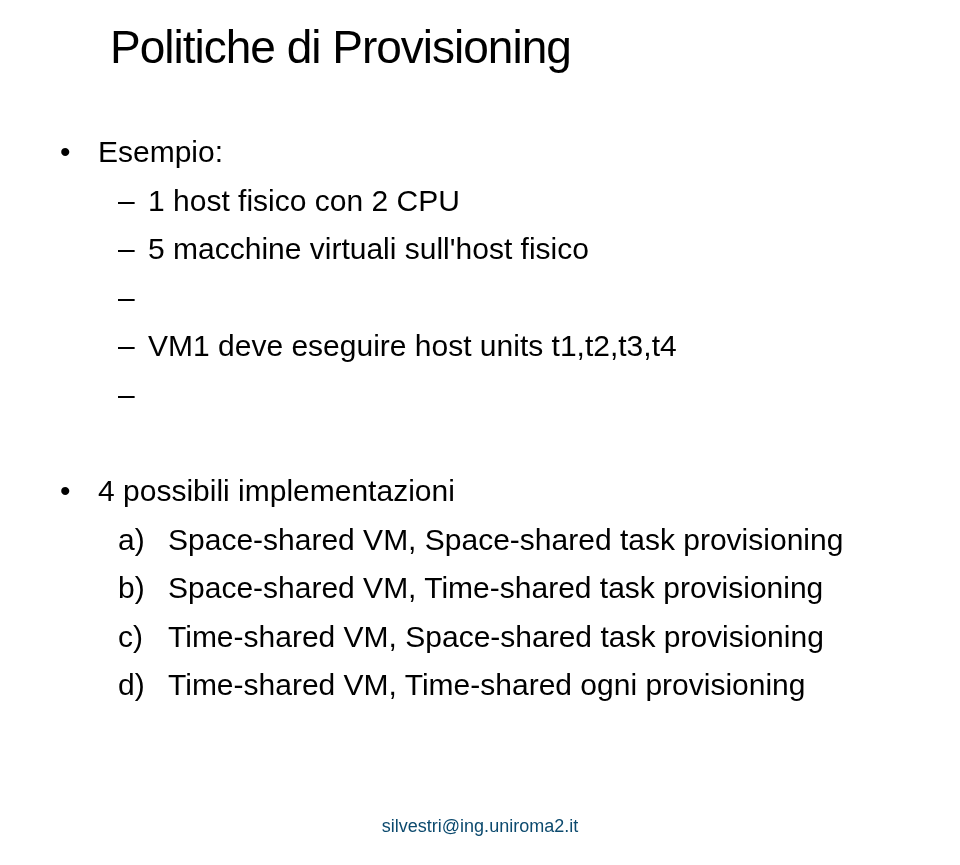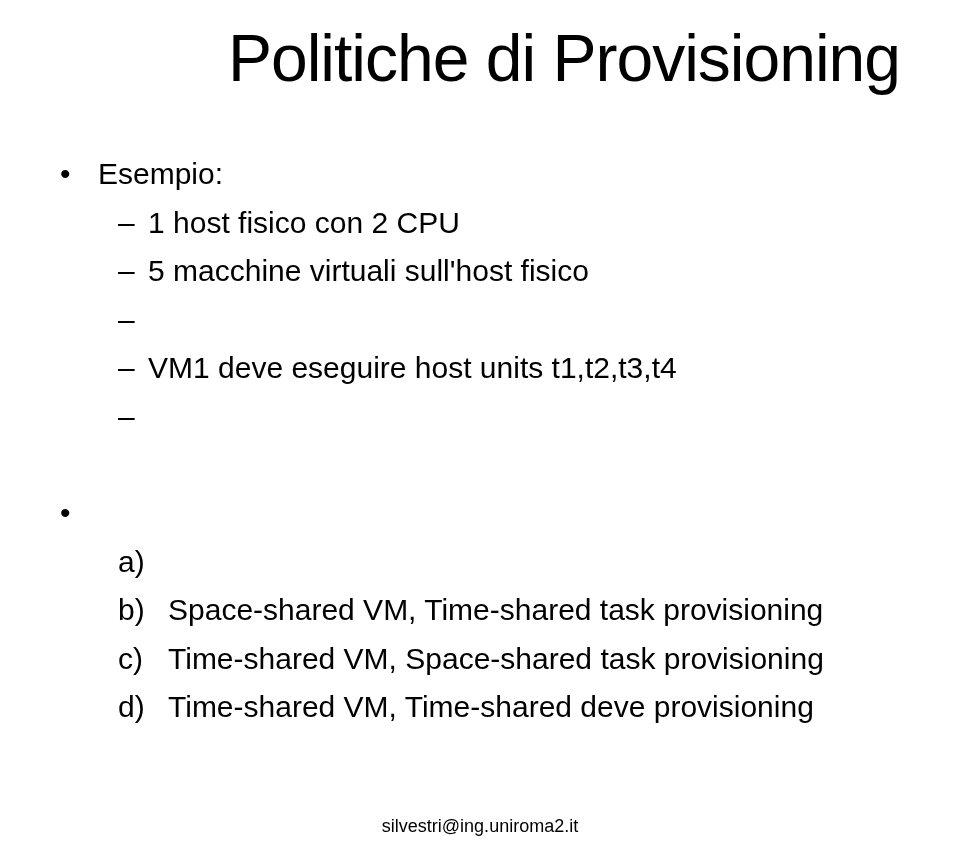--- a/index.html
+++ b/index.html
@@ -10,23 +10,23 @@
     body {
       width: 960px;
       height: 865px;
       background: #ffffff;
       font-family: "Helvetica Neue", Helvetica, Arial, sans-serif;
       color: #000000;
       position: relative;
       padding: 20px 60px 20px 60px;
     }
     .title {
-      font-size: 66px;
+      font-size: 46px;
       font-weight: 300;
-      text-align: right;
+      text-align: left;
       margin-bottom: 55px;
       letter-spacing: -1px;
       margin-left: 50px;
     }
     .content {
       font-size: 30px;
       font-weight: 300;
       line-height: 1.55;
     }
     .bullet-l1 {
@@ -61,21 +61,21 @@
       flex-shrink: 0;
     }
     .footer {
       position: absolute;
       bottom: 28px;
       left: 0;
       right: 0;
       text-align: center;
       font-size: 18px;
       font-weight: 300;
-      color: #000000;
+      color: #0c4a6e;
     }
   </style>
 </head>
 <body>
 
 <div class="title">Politiche di Provisioning</div>
 
 <div class="content">
 
   <div class="bullet-l1">
@@ -99,35 +99,37 @@
     <span>VM1 deve eseguire host units t1,t2,t3,t4</span>
   </div>
   <div class="bullet-l2">
     <span class="marker">–</span>
   </div>
 
   <div class="spacer"></div>
 
   <div class="bullet-l1">
     <span class="marker">•</span>
+    <span>4 possibili implementazioni</span>
   </div>
 
   <div class="letter-list">
     <div class="letter-item">
       <span class="marker">a)</span>
+      <span>Space-shared VM, Space-shared task provisioning</span>
     </div>
     <div class="letter-item">
       <span class="marker">b)</span>
       <span>Space-shared VM, Time-shared task provisioning</span>
     </div>
     <div class="letter-item">
       <span class="marker">c)</span>
       <span>Time-shared VM, Space-shared task provisioning</span>
     </div>
     <div class="letter-item">
       <span class="marker">d)</span>
-      <span>Time-shared VM, Time-shared deve provisioning</span>
+      <span>Time-shared VM, Time-shared ogni provisioning</span>
     </div>
   </div>
 
 </div>
 
 <div class="footer">silvestri@ing.uniroma2.it</div>
 
 </body></html>

